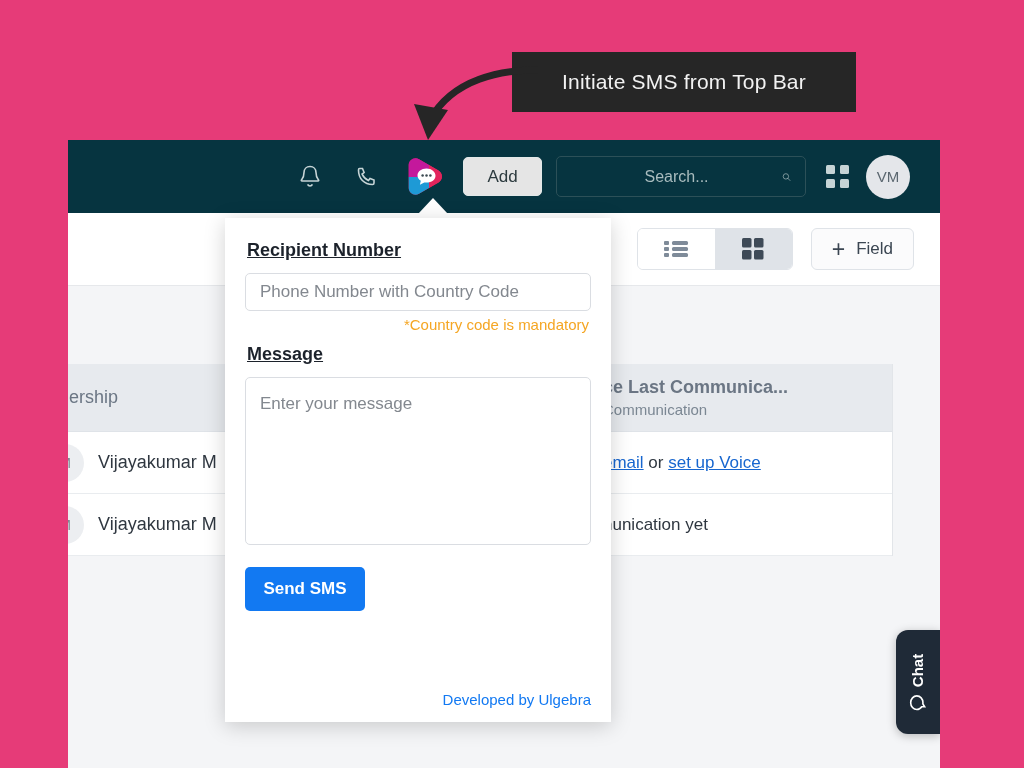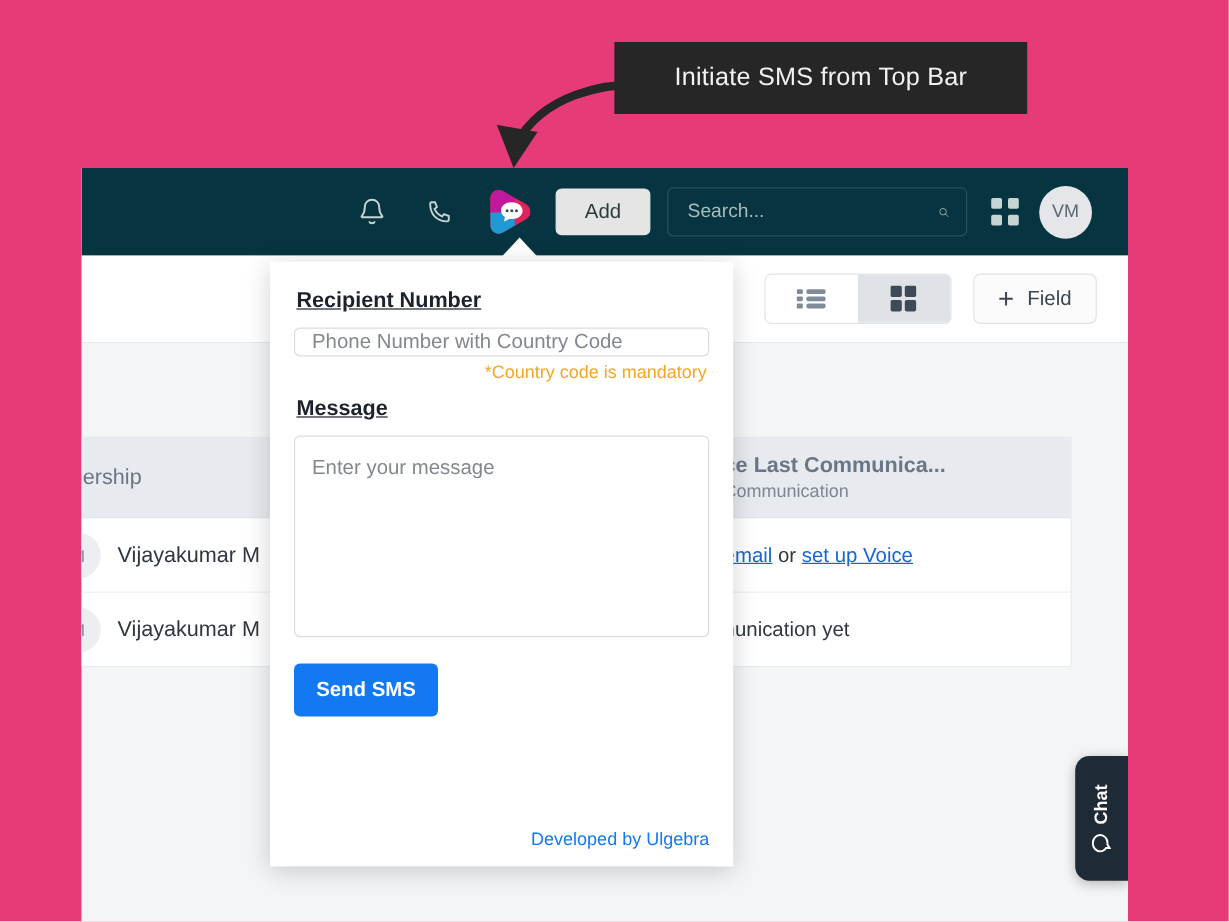--- a/index.html
+++ b/index.html
@@ -13,21 +13,21 @@
   
   #canvas {
     position: relative;
     width: 1024px; height: 768px;
     background: #e63b78;
   }
 
   
   #callout {
     position: absolute;
-    left: 512px; top: 35px;
+    left: 512px; top: 52px;
     width: 344px; height: 60px;
     background: #262626;
     display: flex; align-items: center; justify-content: center;
     color: #f2f2f2;
     font-size: 21px;
     letter-spacing: .2px;
     white-space: nowrap;
   }
   #callout-arrow {
     position: absolute;
@@ -93,20 +93,21 @@
     padding: 0 14px;
     margin-right: 14px;
   }
   #search-input {
     flex: 1;
     background: transparent;
     border: 0; outline: 0;
     color: #bccbcd;
     font-size: 16px;
     font-family: "Liberation Sans", sans-serif;
+    text-align: center;
   }
   #search-input::placeholder { color: #a9bcbe; }
 
   #grid-apps-icon {
     width: 34px; height: 34px;
     display: flex; align-items: center; justify-content: center;
     margin-right: 12px;
   }
   .gq { width: 9px; height: 9px; background: #c6d4d6; border-radius: 1.5px; }
   #grid-apps-icon .g-wrap {
@@ -224,21 +225,21 @@
     z-index: 40;
     padding: 22px 20px 0 20px;
     display: flex; flex-direction: column;
   }
   .field-label {
     font-size: 18px; font-weight: bold; color: #1c222b;
     margin: 0 0 12px 2px;
     text-decoration: underline;
   }
   #recipient-input {
-    width: 346px; height: 24px;
+    width: 346px; height: 38px;
     border: 1px solid #dadde2;
     border-radius: 5px;
     padding: 0 14px;
     font-size: 17px;
     color: #6d28d9;
     outline: none;
     font-family: "Liberation Sans", sans-serif;
   }
   #recipient-input::placeholder { color: #83888f; }
   #mandatory-note {

